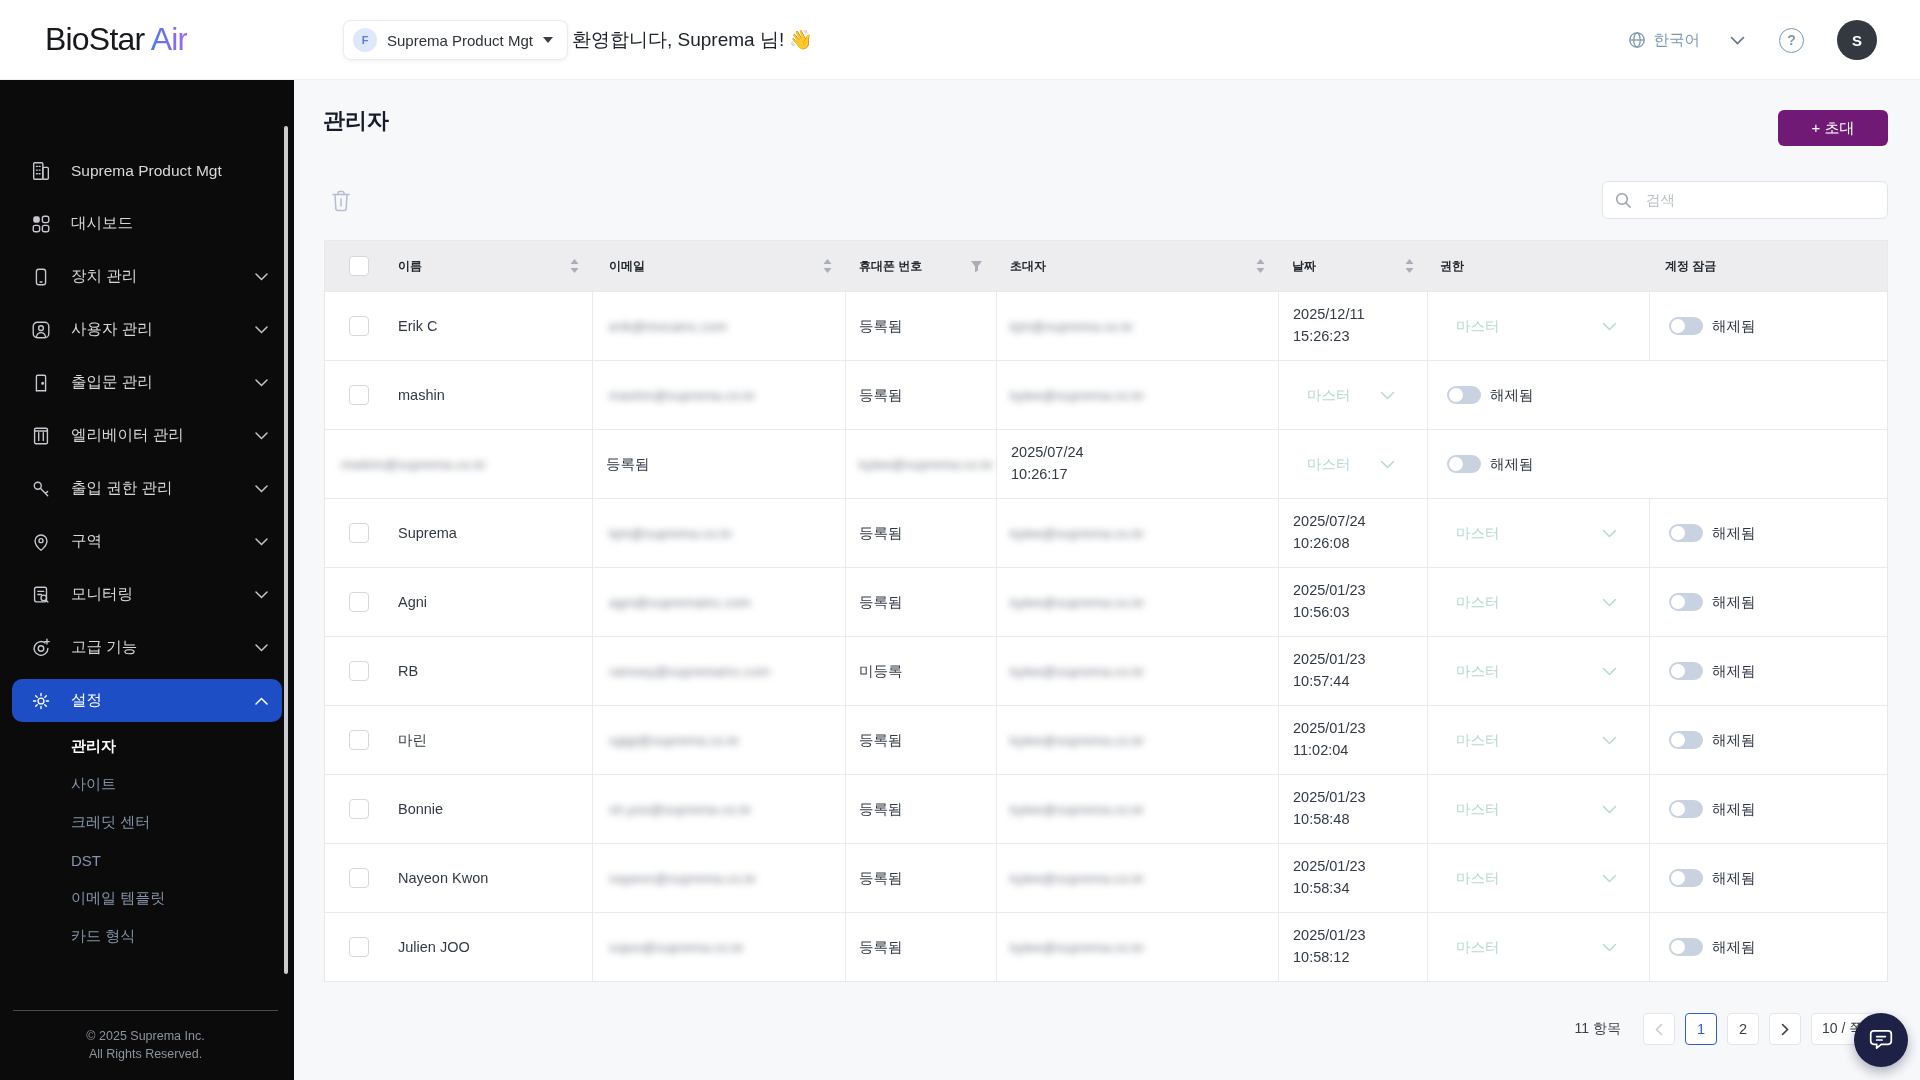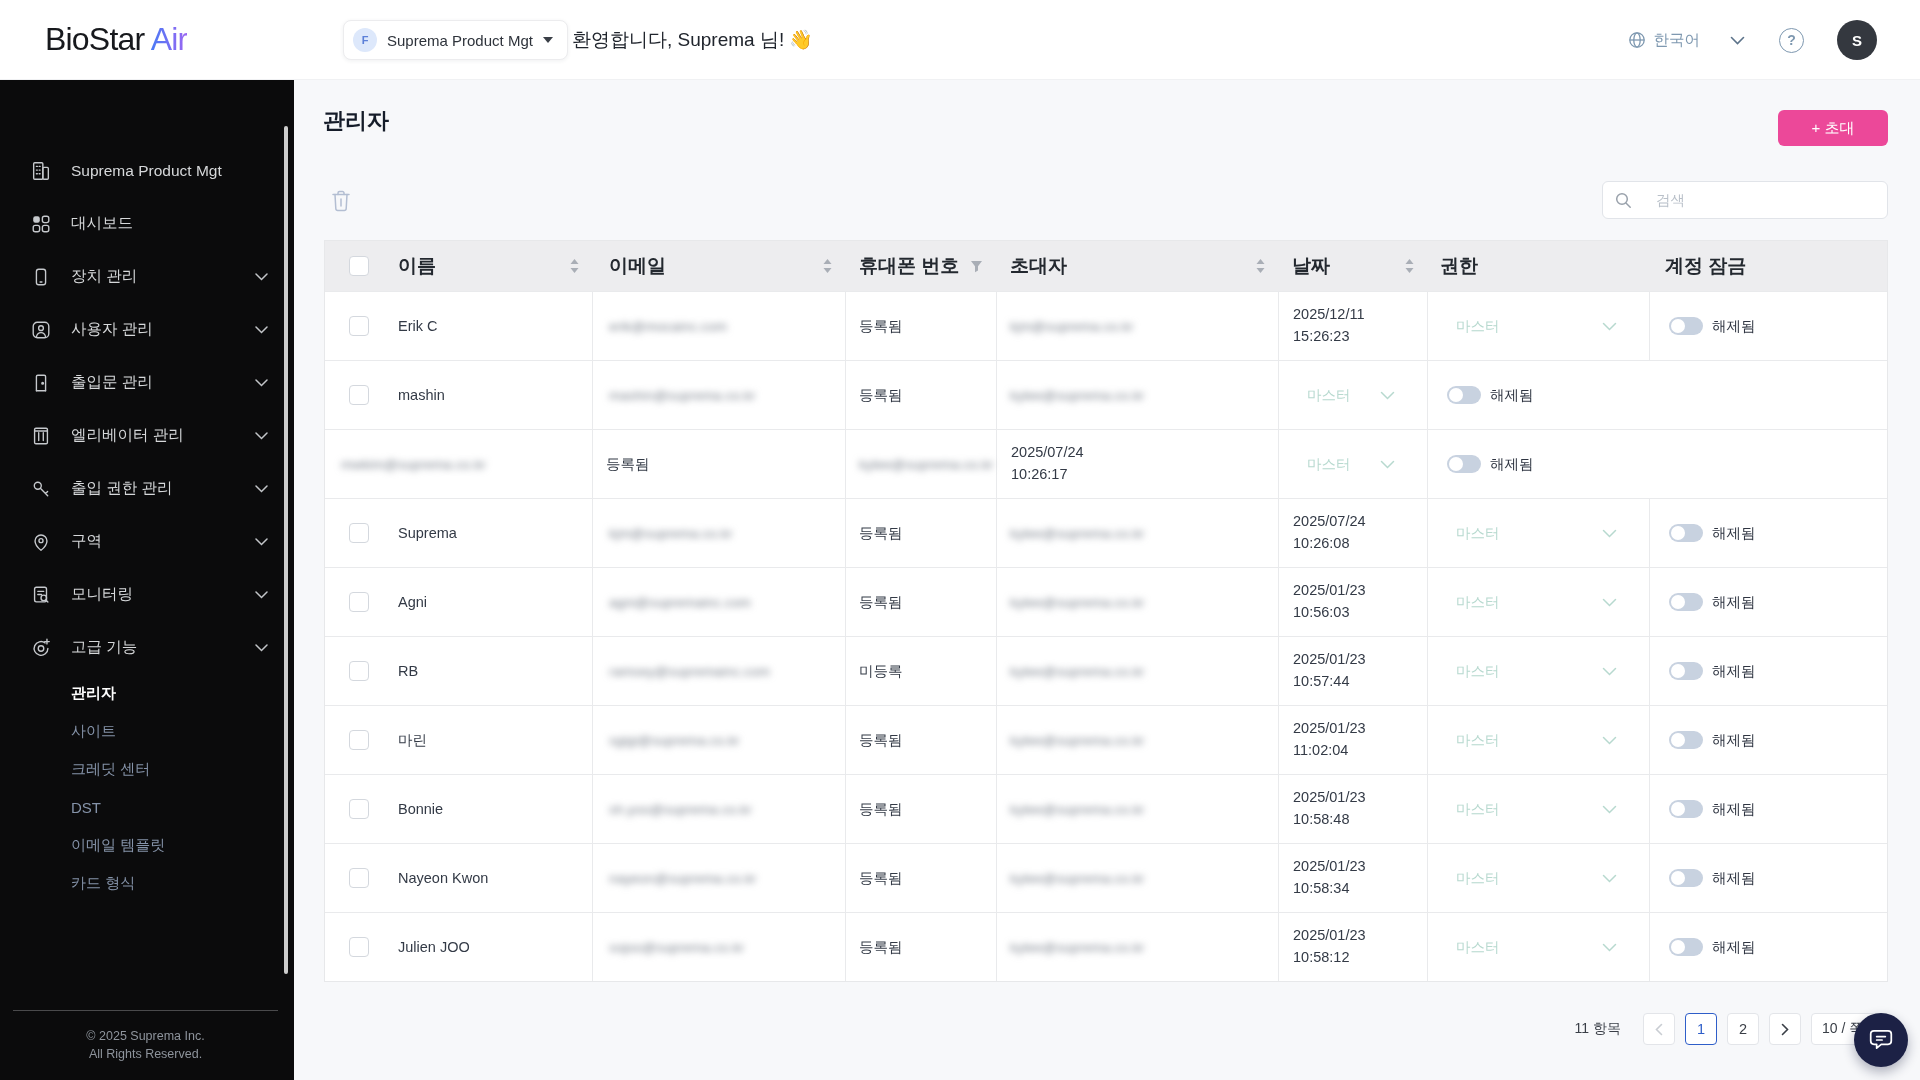--- a/index.html
+++ b/index.html
@@ -39,33 +39,33 @@
   .mi { fill:none; stroke:#c6c9cd; stroke-width:1.5; stroke-linecap:round; stroke-linejoin:round; }
   .mi-fill { fill:#c6c9cd; stroke:none; }
   .submenu-item { height:38px; display:flex; align-items:center; padding-left:71px; font-size:15px; color:#8593a9; cursor:pointer; }
   .submenu-item.active { color:#ffffff; font-weight:700; }
   .scroll-thumb { position:absolute; right:6px; top:46px; width:4px; height:848px; background:#d8d8d8; border-radius:2px; opacity:.95; }
   .sidebar-footer { position:absolute; left:13px; right:16px; bottom:0; border-top:1px solid #4a4a4c; padding:16px 0 16px;
     text-align:center; color:#8e949c; font-size:12.5px; line-height:1.5; }
 
   
   .page-title { position:absolute; left:323px; top:106px; font-size:22px; font-weight:700; color:#151c29; }
-  .invite-btn { position:absolute; left:1778px; top:110px; width:110px; height:36px; background:#ec4899; color:#fff; border:none;
+  .invite-btn { position:absolute; left:1778px; top:110px; width:110px; height:36px; background:#701a75; color:#fff; border:none;
     border-radius:6px; font-size:15px; font-weight:500; font-family:inherit; display:flex; align-items:center; justify-content:center; cursor:pointer; }
   .trash-btn { position:absolute; left:330px; top:187px; width:24px; height:27px; background:none; border:none; cursor:pointer; }
   .search-box { position:absolute; left:1602px; top:181px; width:286px; height:38px; background:#fff; border:1px solid #e1e4e9;
-    border-radius:6px; display:flex; align-items:center; padding:0 12px; gap:24px; }
+    border-radius:6px; display:flex; align-items:center; padding:0 12px; gap:14px; }
   .search-box input { border:none; outline:none; flex:1; font-size:14.5px; color:#333; background:transparent; font-family:inherit; }
   .search-box input::placeholder { color:#b9c0c9; }
 
   
   .table { position:absolute; left:324px; top:240px; width:1564px; border:1px solid #e7e8ea; background:#fff; }
   .thead, .tr { display:grid; grid-template-columns:268px 253px 151px 282px 149px 222px 1fr; }
   .thead { height:50px; background:#ededef; }
-  .th { display:flex; align-items:center; position:relative; font-size:19px; font-weight:700; color:#23282f; }
+  .th { display:flex; align-items:center; position:relative; font-size:12px; font-weight:700; color:#23282f; }
   .th .sort { position:absolute; right:14px; }
   .tr { height:69px; background:#fff; border-top:1px solid #e9eaec; }
   .td { position:relative; display:flex; align-items:center; border-right:1px solid #e9eaec; font-size:14.5px; color:#333a46; }
   .td:last-child { border-right:none; }
   .c-name { padding-left:24px; } .c-name .nm { margin-left:29px; }
   .th.c-name { padding-left:24px; } .th.c-name span { margin-left:29px; }
   .c-email { padding-left:16px; } .th.c-email { padding-left:16px; }
   .c-phone { padding-left:13px; } .th.c-phone { padding-left:13px; }
   .c-inviter { padding-left:13px; } .th.c-inviter { padding-left:13px; }
   .c-date { padding-left:14px; line-height:1.5; } .th.c-date { padding-left:13px; }
@@ -233,20 +233,30 @@
         <path d="M19.5 12.5a7.5 7.5 0 1 1-3-6"></path>
           <circle cx="12" cy="12.5" r="3"></circle>
           <path d="M18.5 2.5v5M16 5h5"></path>
       </svg>
       <span>고급 기능</span>
       <svg class="chev" width="13" height="8" viewBox="0 0 13 8" fill="none" stroke="#c2c5c9" stroke-width="1.5" stroke-linecap="round">
           <polyline points="1,1 6.5,6.5 12,1"></polyline>
         </svg>
     </div>
 
+    <div class="menu-item active">
+      <svg class="mi" width="22" height="22" viewBox="0 0 24 24">
+        <circle cx="12" cy="12" r="3.2"></circle>
+        <path d="M12 3.8v2.4M12 17.8v2.4M3.8 12h2.4M17.8 12h2.4M6.2 6.2l1.7 1.7M16.1 16.1l1.7 1.7M17.8 6.2l-1.7 1.7M7.9 16.1l-1.7 1.7"></path>
+      </svg>
+      <span>설정</span>
+      <svg class="chev" width="13" height="8" viewBox="0 0 13 8" fill="none" stroke="#ffffff" stroke-width="1.5" stroke-linecap="round">
+          <polyline points="1,7 6.5,1.5 12,7"></polyline>
+        </svg>
+    </div>
 
     <div class="submenu">
       <div class="submenu-item active">관리자</div>
       <div class="submenu-item">사이트</div>
       <div class="submenu-item">크레딧 센터</div>
       <div class="submenu-item">DST</div>
       <div class="submenu-item">이메일 템플릿</div>
       <div class="submenu-item">카드 형식</div>
     </div>
   </div>

